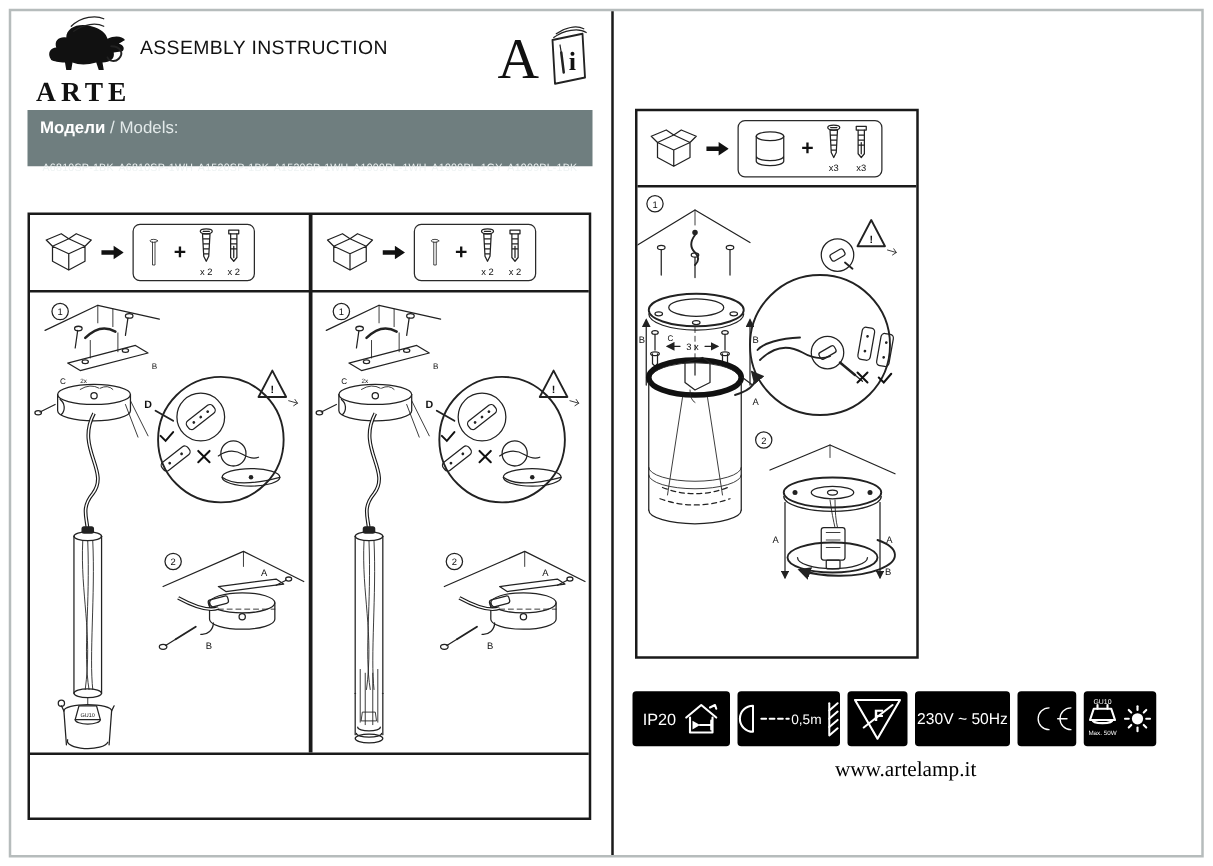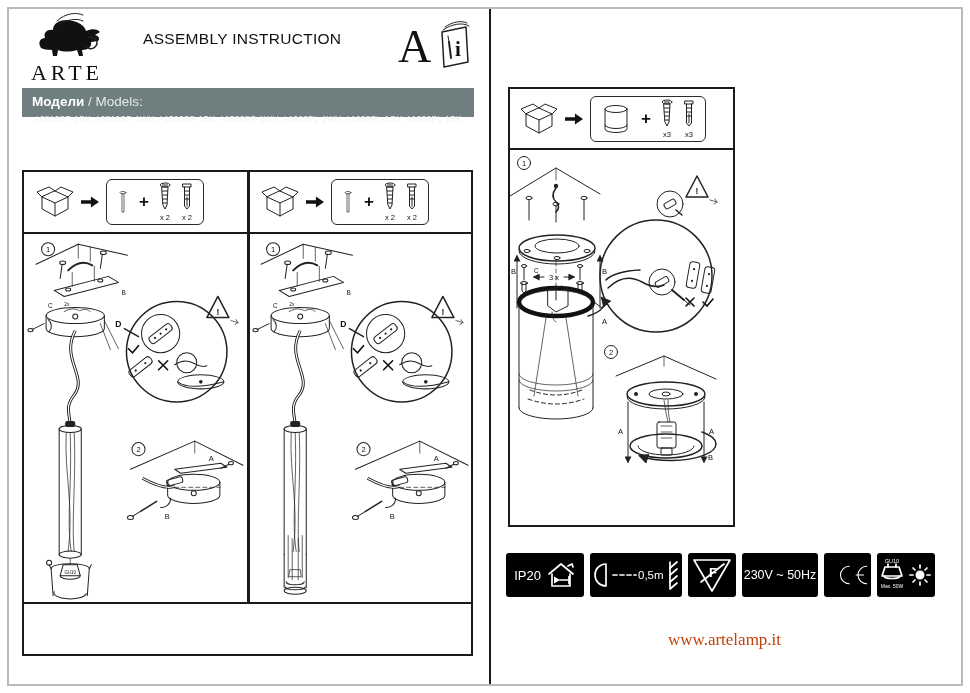--- a/index.html
+++ b/index.html
@@ -3,35 +3,35 @@
 <meta charset="utf-8">
 <style>
   html,body{margin:0;padding:0;background:#fff;}
   .sheet{position:relative;width:970px;height:693px;background:#fff;overflow:hidden;
          font-family:"Liberation Sans",sans-serif;color:#111;}
   .frame{position:absolute;inset:7px;border:2px solid #b6bcbc;}
   .page-divider{position:absolute;left:489px;top:9px;bottom:9px;width:2px;background:#1a1a1a;}
 
   
   .logo{position:absolute;left:26px;top:12px;width:82px;text-align:center;}
-  .brand{font-family:"Liberation Serif",serif;font-size:22px;letter-spacing:4px;margin-top:-2px;}
+  .brand{font-family:"Liberation Serif",serif;font-size:22px;letter-spacing:4px;margin-top:-2px;font-weight:bold;}
   .brand-sub{font-family:"Liberation Serif",serif;font-size:7px;letter-spacing:9px;margin-top:1px;padding-left:6px;}
   .titles{position:absolute;left:112px;top:26px;}
   .title-ru{font-size:18px;font-weight:bold;letter-spacing:.4px;}
-  .title-en{font-size:15.5px;margin-top:4px;letter-spacing:.3px;margin-left:31px;}
+  .title-en{font-size:15.5px;margin-top:4px;letter-spacing:.3px;}
   .doc-letter{position:absolute;left:398px;top:20px;font-family:"Liberation Serif",serif;font-size:46px;}
   .booklet{position:absolute;left:437px;top:20px;}
 
   
-  .models-bar{position:absolute;left:22px;top:88px;width:452px;height:29px;background:#6f7e7f;
+  .models-bar{position:absolute;left:22px;top:88px;width:452px;height:45px;background:#6f7e7f;
               box-sizing:border-box;padding:6px 10px 0;}
   .models-title{font-size:13.5px;color:#fff;}
   .models-title .ru{font-weight:bold;}
   .models-title .en{color:#e3eaea;}
-  .models-row{display:flex;justify-content:space-between;margin-top:5px;padding:0 2px;}
+  .models-row{display:flex;justify-content:space-between;margin-top:20px;padding:0 2px;}
   .model-chip{font-size:8.5px;color:#eef3f3;letter-spacing:.2px;white-space:nowrap;}
 
   
   .panel-grid{position:absolute;left:22px;top:170px;width:451px;height:486px;
               border:2px solid #1a1a1a;box-sizing:border-box;}
   .pg-vdiv{position:absolute;left:223px;top:0;width:2.5px;height:430px;background:#1a1a1a;}
   .pg-h1{position:absolute;left:0;right:0;top:60px;height:2px;background:#1a1a1a;}
   .pg-h2{position:absolute;left:0;right:0;top:430px;height:2px;background:#1a1a1a;}
   .half{position:absolute;top:0;width:223px;height:430px;}
   .half.rgt{left:225px;}
@@ -50,29 +50,29 @@
   .p3-h1{position:absolute;left:0;right:0;top:59px;height:2px;background:#1a1a1a;}
   .p3-head{position:absolute;top:0;left:0;right:0;height:59px;display:flex;align-items:center;
            padding-left:10px;gap:7px;}
   .p3-diag{position:absolute;top:61px;left:0;right:0;bottom:0;}
 
   
   .badges{position:absolute;left:506px;top:553px;display:flex;gap:6px;}
   .badge{background:#000;border-radius:3px;height:44px;display:flex;align-items:center;
          justify-content:center;color:#fff;}
   .b-ip{width:78px;gap:5px;}
-  .b-dist{width:92px;}
+  .b-dist{width:82px;}
   .b-f{width:48px;}
   .b-volt{width:76px;font-size:12.5px;}
   .b-ce{width:47px;}
   .b-lamp{width:58px;}
   .b-ip-text{font-size:13px;}
 
-  .website{position:absolute;left:506px;top:630px;width:437px;text-align:center;
-           font-family:"Liberation Serif",serif;font-size:17px;color:#c2410c;}
+  .website{position:absolute;left:506px;top:606px;width:437px;text-align:center;
+           font-family:"Liberation Serif",serif;font-size:17px;color:#000000;}
 
   
   .ln{fill:none;stroke:#222;stroke-width:1;stroke-linecap:round;stroke-linejoin:round;}
   .lnf{fill:#222;stroke:none;}
   .thin{stroke-width:.7;}
   .c15{stroke-width:1.5;}
   .c2{stroke-width:2;}
   .c45{stroke-width:4.5;}
   .dsh{stroke-dasharray:4 3;}
   .mk{fill:none;stroke:#111;stroke-width:1.6;stroke-linecap:round;}

